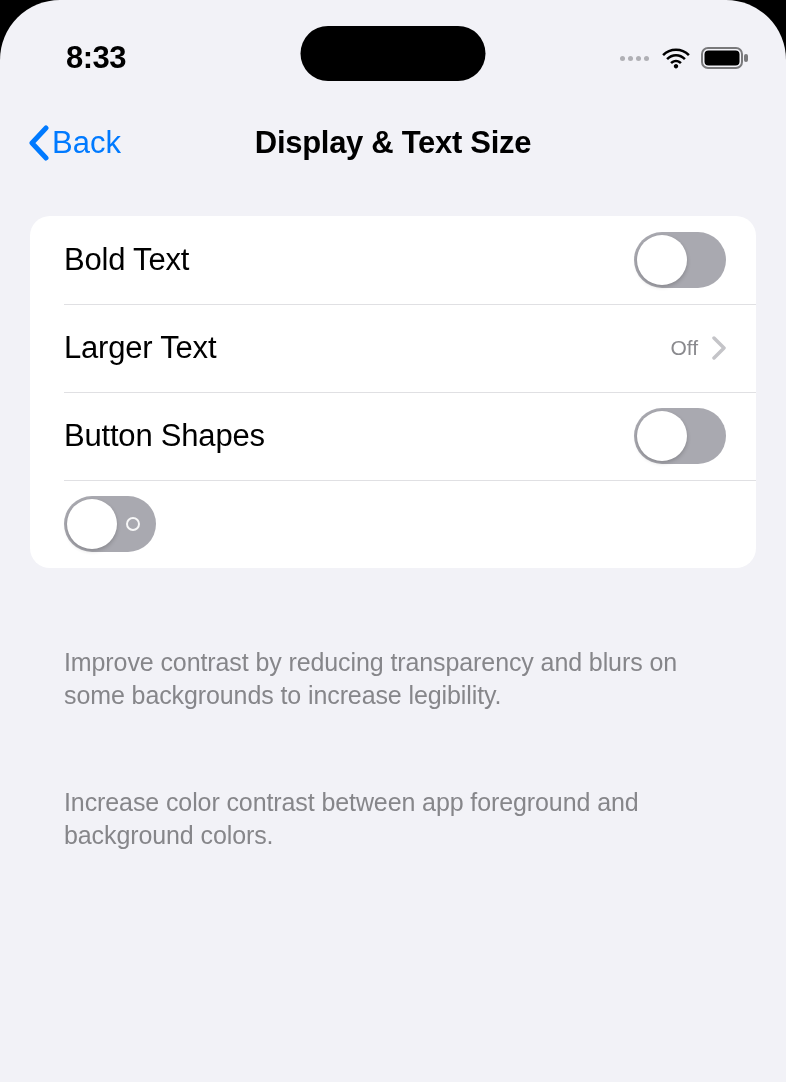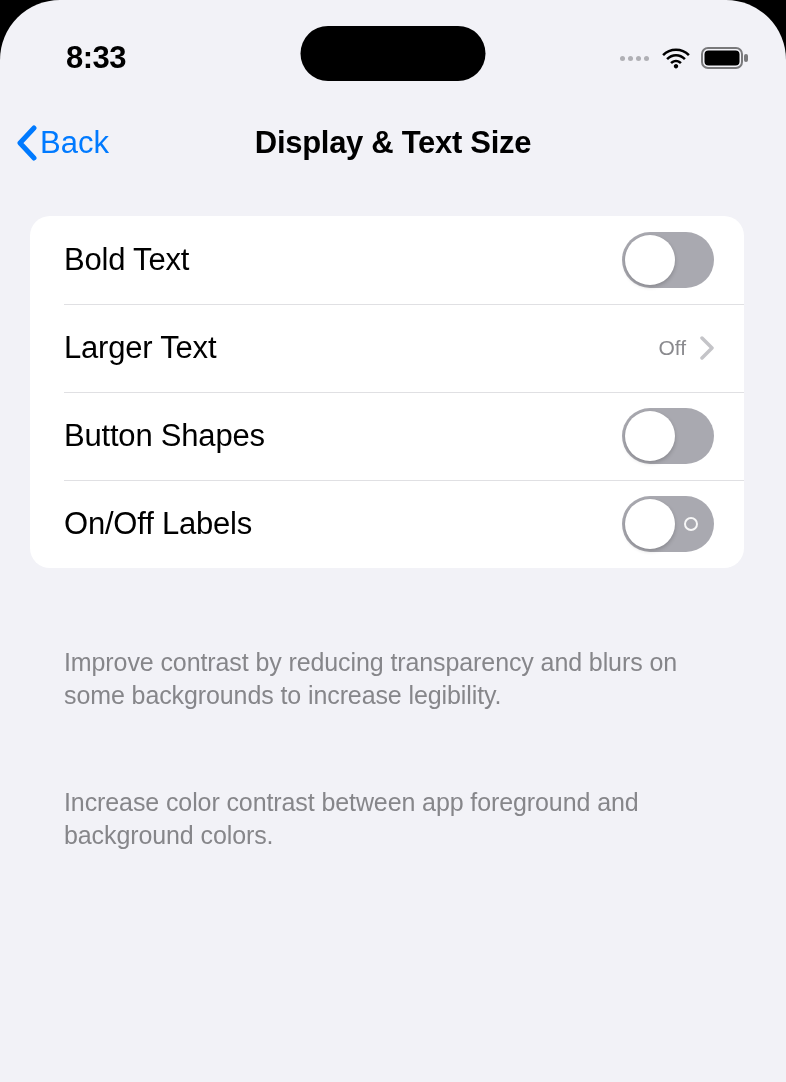--- a/index.html
+++ b/index.html
@@ -70,21 +70,21 @@
     }
     .battery-icon svg {
       width: 48px;
       height: 24px;
       display: block;
     }
     .nav-bar {
       display: flex;
       align-items: center;
       height: 70px;
-      padding: 0 16px;
+      padding: 0 28px;
       position: relative;
       margin-top: 18px;
     }
     .back-button {
       display: flex;
       align-items: center;
       gap: 2px;
       color: #007aff;
       font-size: 31px;
       cursor: pointer;
@@ -99,21 +99,21 @@
       position: absolute;
       left: 0;
       right: 0;
       text-align: center;
       font-size: 31px;
       font-weight: 600;
       color: #000;
       letter-spacing: -0.3px;
     }
     .content {
-      padding: 38px 42px 0 30px;
+      padding: 38px 30px 0 30px;
     }
     .group {
       background: #fff;
       border-radius: 20px;
       overflow: hidden;
     }
     .row {
       display: flex;
       align-items: center;
       justify-content: space-between;
@@ -264,21 +264,20 @@
           </span>
         </div>
       </div>
       <div class="row">
         <span class="row-label">Button Shapes</span>
         <div class="toggle off">
           <div class="toggle-knob"></div>
         </div>
       </div>
       <div class="row">
-        <span class="row-label">On/Off Labels</span>
         <div class="toggle off">
           <div class="off-indicator"></div>
           <div class="toggle-knob"></div>
         </div>
       </div>
     </div>
 
     <div class="spacer"></div>
 
     <div class="footer-text">Improve contrast by reducing transparency and blurs on some backgrounds to increase legibility.</div>

